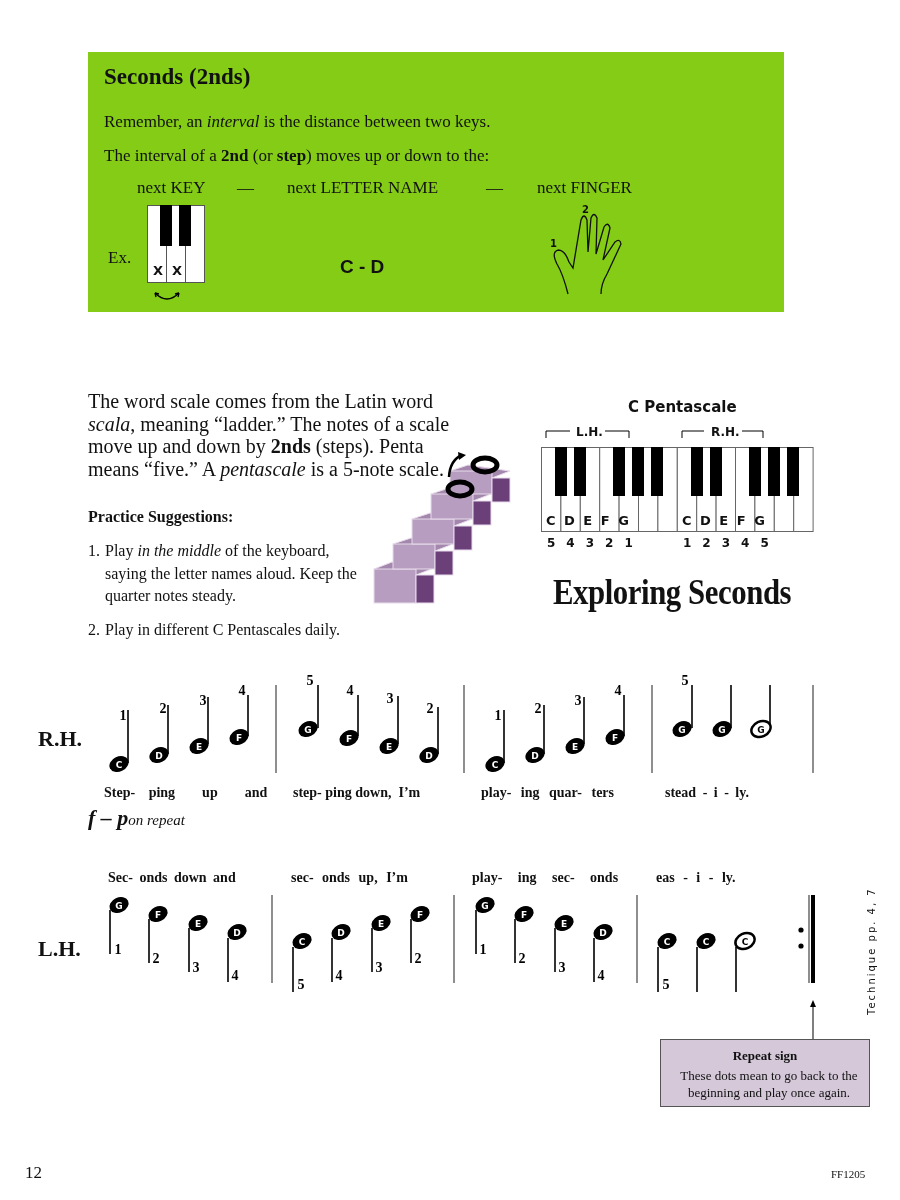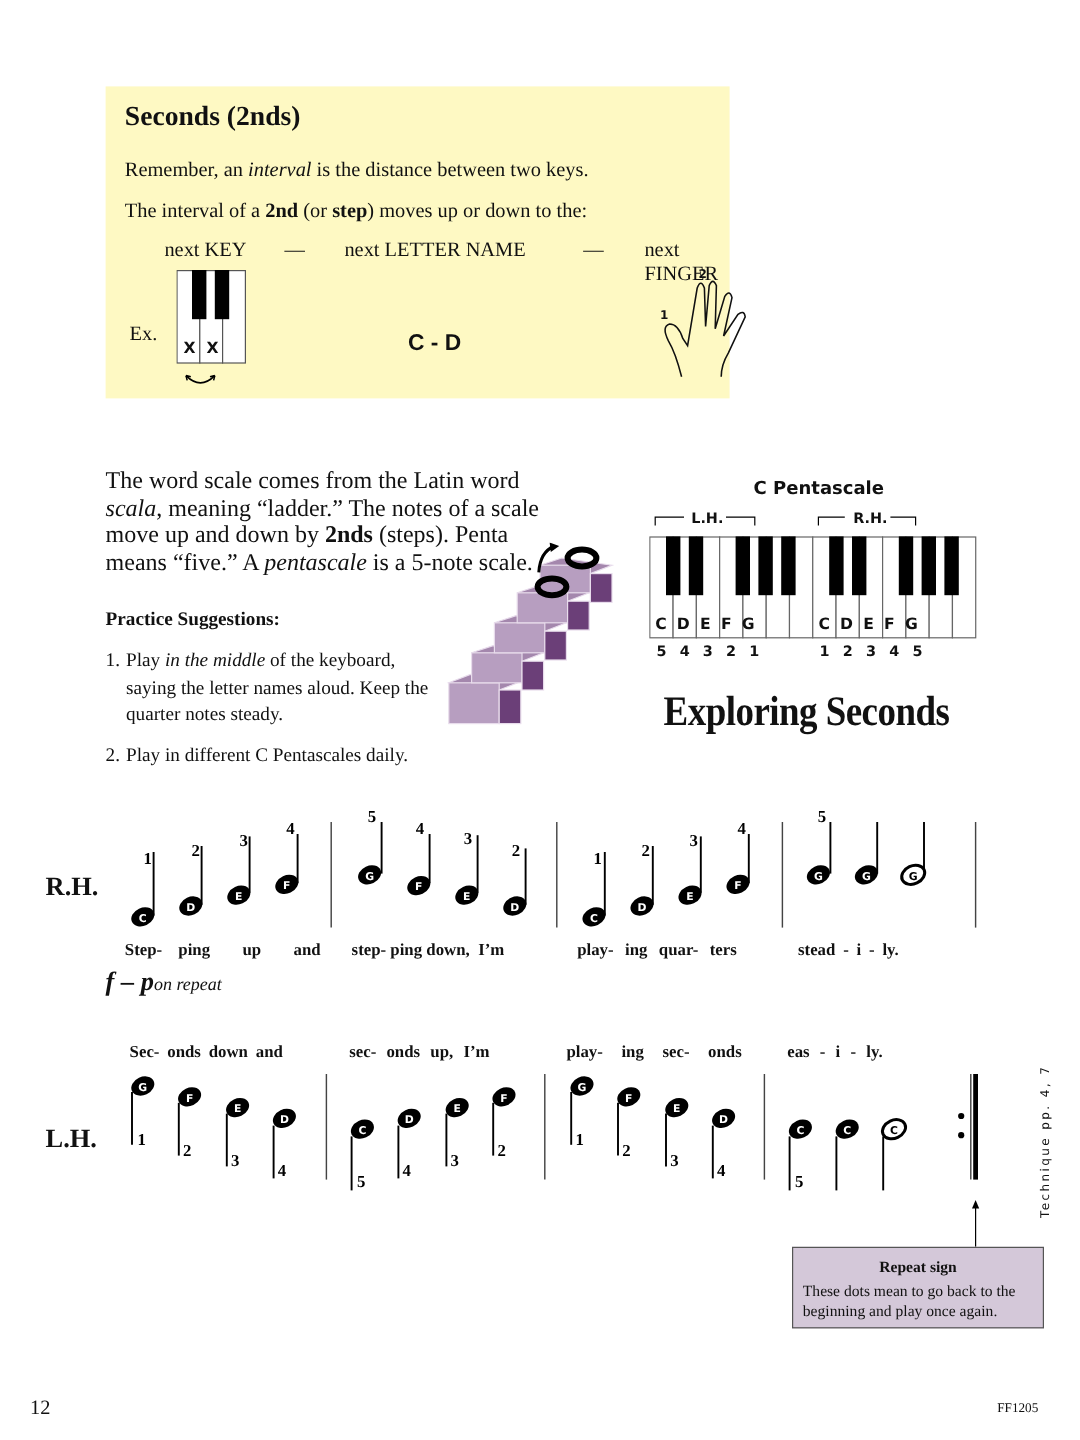--- a/index.html
+++ b/index.html
@@ -2,21 +2,21 @@
 <html><head>
 <meta charset="utf-8">
 <style>
   html, body { margin:0; padding:0; }
   body { width:900px; height:1200px; background:#ffffff; position:relative; overflow:hidden;
          font-family:"Liberation Serif", serif; color:#111; }
   .abs { position:absolute; }
   .sans { font-family:"DejaVu Sans", sans-serif; }
 
   
-  #info-box { left:88px; top:72px; width:520px; height:260px; background:#fef9c3; }
+  #info-box { left:88px; top:52px; width:696px; height:260px; background:#84cc16; }
   #info-title { left:16px; top:12px; font-size:23px; font-weight:bold; }
   #info-line1 { left:16px; top:60px; font-size:17px; }
   #info-line2 { left:16px; top:94px; font-size:17px; }
   .concept { top:126px; font-size:17px; }
   #ex-label { left:20px; top:196px; font-size:17px; }
   #mini-keys { left:59px; top:153px; width:60px; height:78px; }
   #cd-label { left:252px; top:180px; font-size:19px; font-weight:bold; font-family:"Liberation Sans", sans-serif;margin-top:24px; }
   #hand { left:455px; top:150px; }
 
   
@@ -40,21 +40,21 @@
   #staff-rh { left:80px; top:660px; }
   #staff-lh { left:80px; top:880px; }
 
   .lyric { font-size:14px; font-weight:bold; }
   #dyn { left:88px; top:805px; }
   #dyn .f { font-size:22px; font-style:italic; font-weight:bold; }
   #dyn .t { font-size:15px; font-style:italic; }
 
   #repeat-box { left:660px; top:1039px; width:210px; height:68px; background:#d4c8d9; border:1px solid #555; box-sizing:border-box; text-align:center; }
   #repeat-title { font-size:13px; font-weight:bold; margin-top:8px; }
-  #repeat-text { font-size:13px; text-align:left; padding-left:8px; line-height:17px; margin-top:3px; }
+  #repeat-text { font-size:13px; text-align:center; padding-left:8px; line-height:17px; margin-top:3px; }
 
   #tech { left:866px; top:1015px; transform:rotate(-90deg); transform-origin:left top; font-family:"DejaVu Sans", sans-serif; font-size:10px; letter-spacing:2px; white-space:nowrap; }
 
   #page-num { left:25px; top:1163px; font-size:17px; }
   #code { left:831px; top:1168px; font-size:11px; }
 </style>
 </head>
 <body>
 
 <div id="info-box" class="abs">

